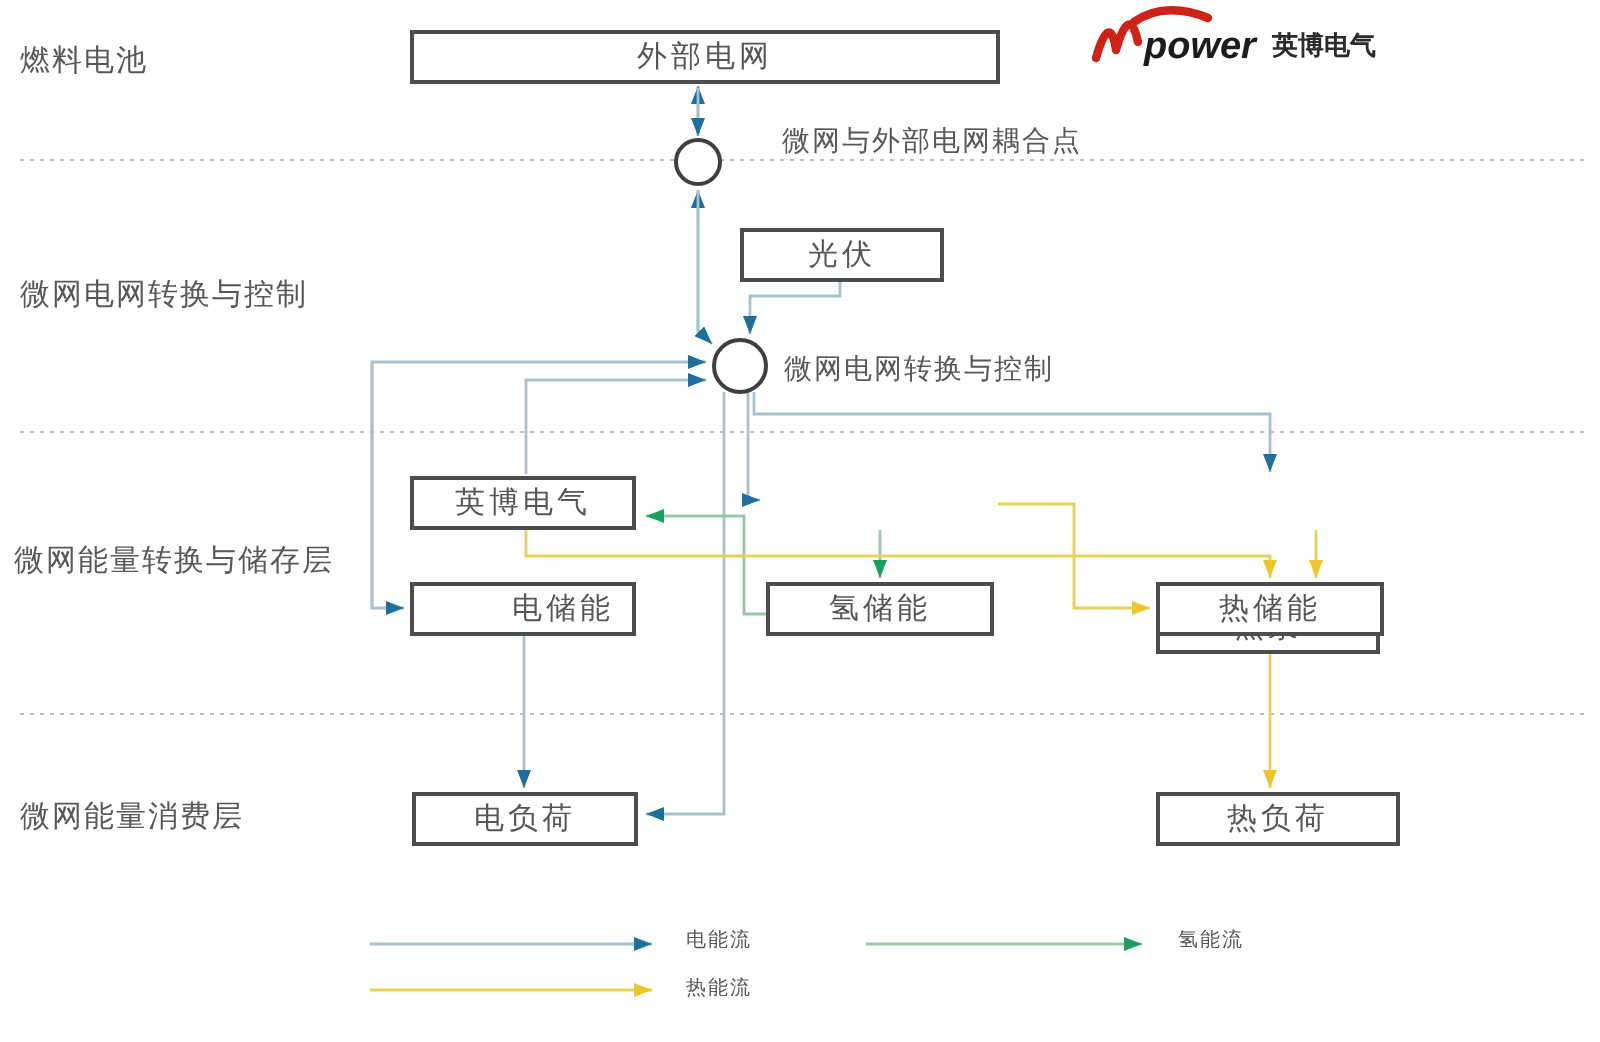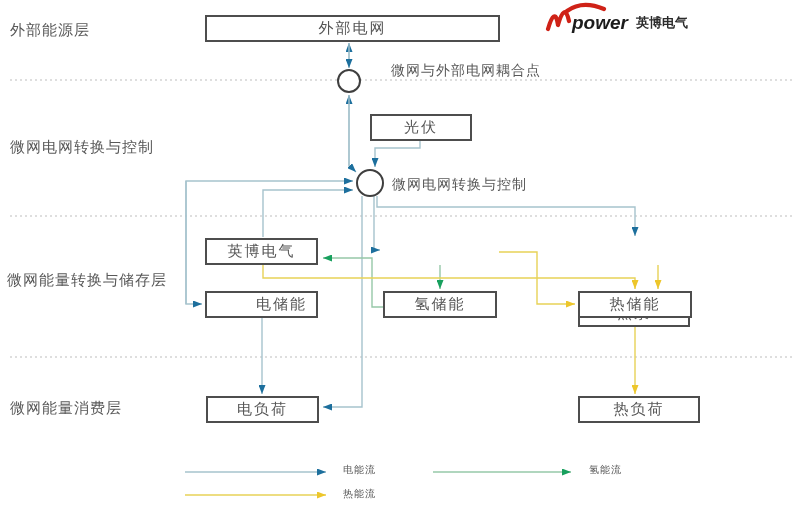--- a/index.html
+++ b/index.html
@@ -67,21 +67,21 @@
       <path d="M658,265 L658,289" marker-end="url(#mk-yellow)" stroke="#e7d257"></path>
       <path d="M499,252 L537,252 L537,304 L575,304" marker-end="url(#mk-yellow)" stroke="#e7d257"></path>
       <path d="M635,318 L635,394" marker-end="url(#mk-yellow)" stroke="#e7d257"></path>
       <path d="M185,495 L326,495" marker-end="url(#mk-yellow)" stroke="#e7d257"></path>
     </g>
 
     <circle cx="349" cy="81" r="11" fill="#ffffff" stroke="#3f3f3f" stroke-width="2"></circle>
     <circle cx="370" cy="183" r="13" fill="#ffffff" stroke="#3f3f3f" stroke-width="2"></circle>
   </svg>
 
-  <div class="layer-label" style="left:10px;top:21px;">外部能源层</div>
+  <div class="layer-label" style="left:10px;top:21px;">燃料电池</div>
   <div class="layer-label" style="left:10px;top:138px;">微网电网转换与控制</div>
   <div class="layer-label" style="left:7px;top:271px;">微网能量转换与储存层</div>
   <div class="layer-label" style="left:10px;top:399px;">微网能量消费层</div>
 
   <div class="junction-label" style="left:391px;top:62px;">微网与外部电网耦合点</div>
   <div class="junction-label" style="left:392px;top:176px;">微网电网转换与控制</div>
 
   <div class="node" style="left:205px;top:15px;width:295px;height:27px;">外部电网</div>
   <div class="node" style="left:370px;top:114px;width:102px;height:27px;">光伏</div>
   <div class="node" style="left:205px;top:238px;width:113px;height:27px;">英博电气</div>

